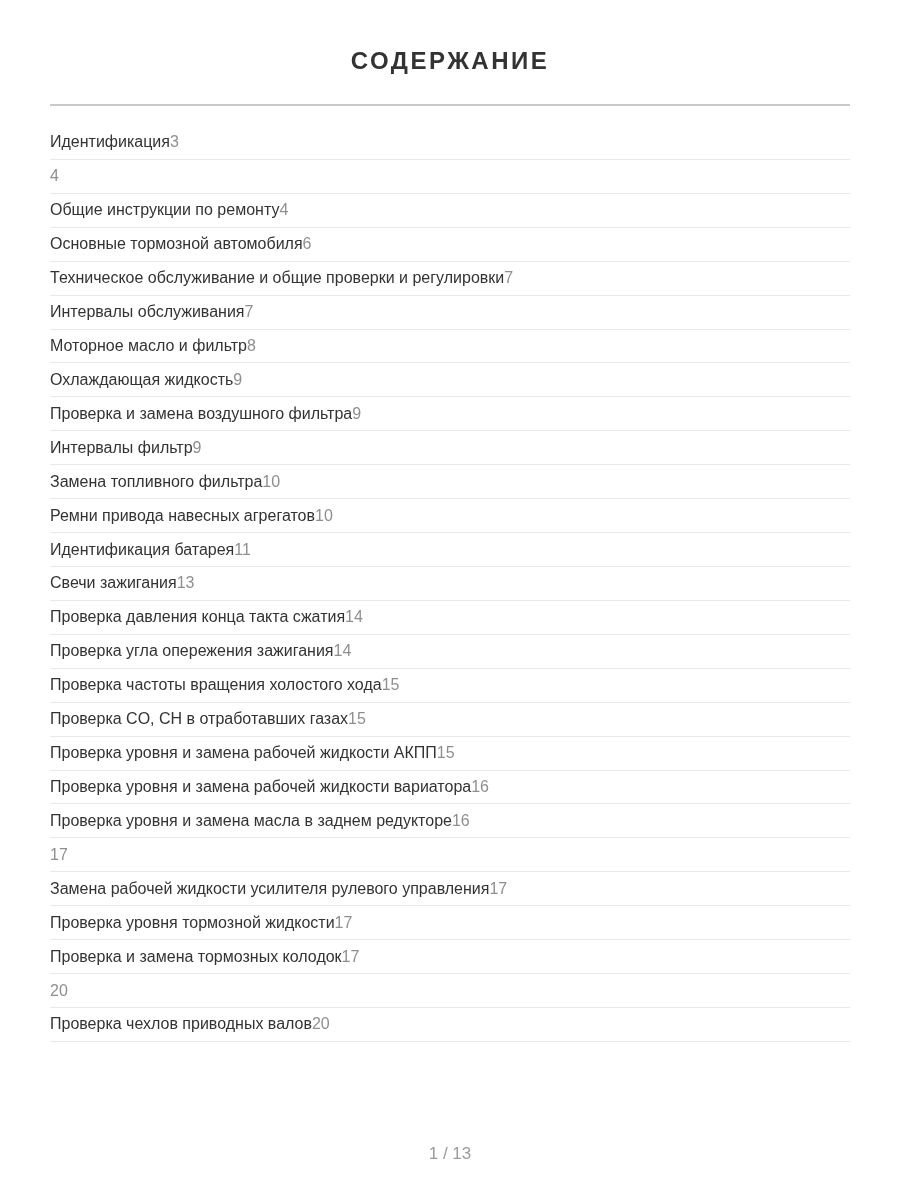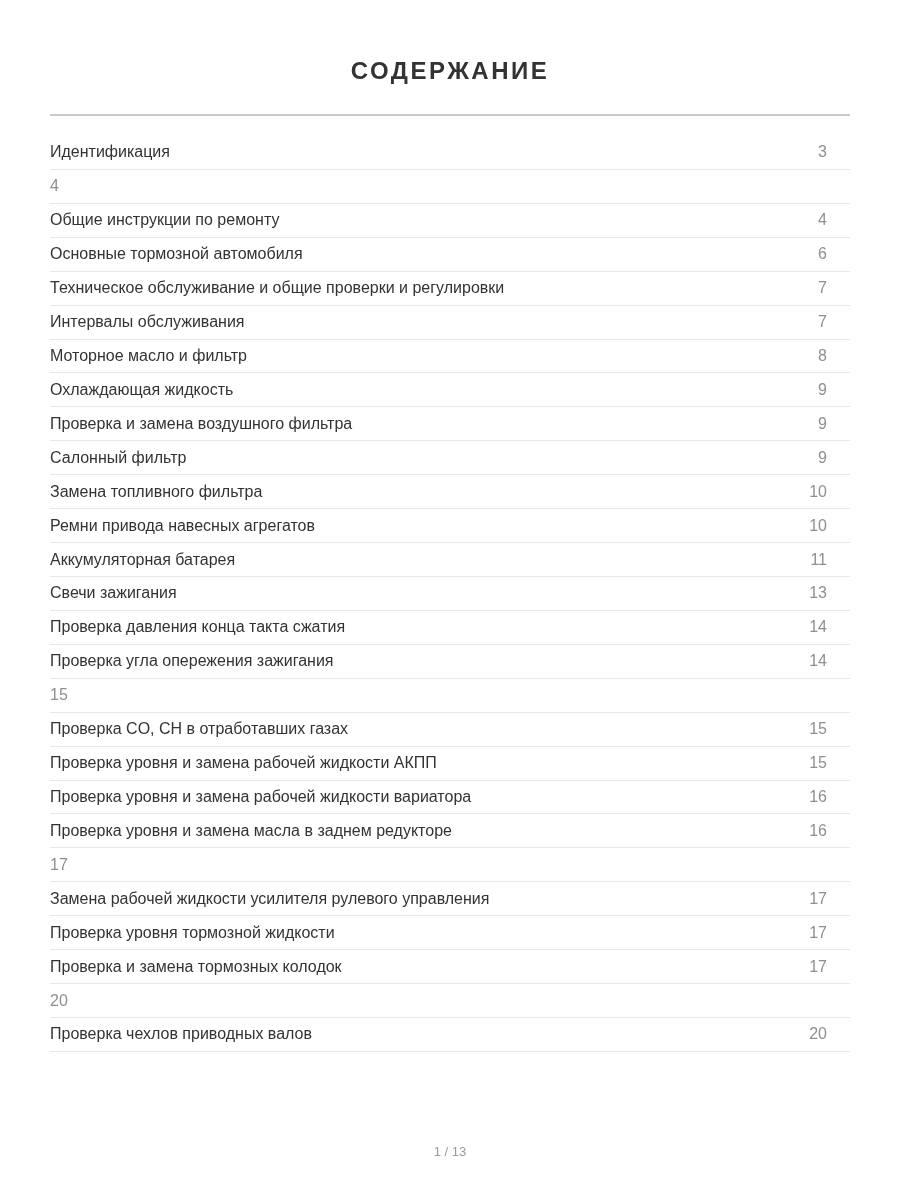--- a/index.html
+++ b/index.html
@@ -12,21 +12,21 @@
     position: relative;
     width: 900px;
     height: 1200px;
     background: #ffffff;
     overflow: hidden;
   }
   .content {
     margin: 0 50px;
   }
   .toc-title {
-    margin: 16px;
+    margin: 6px;
     padding-top: 41px;
     text-align: center;
     font-size: 24px;
     line-height: 28px;
     font-weight: bold;
     letter-spacing: 2.5px;
     color: #333333;
   }
   .title-rule {
     margin: 29px 0 0 0;
@@ -35,42 +35,40 @@
     background: #c9c9c9;
   }
   .toc-list {
     margin-top: 20px;
   }
   .toc-row {
     height: 33.93px;
     box-sizing: border-box;
     display: flex;
     align-items: center;
-    justify-content: space-between;
     border-bottom: 1px solid #e8e8e8;
     padding-right: 23px;
-    gap: 12px;
   }
   .toc-label {
     font-size: 16px;
     color: #333333;
     white-space: nowrap;
   }
   .toc-page {
     font-size: 16px;
     color: #8f8f8f;
     white-space: nowrap;
   }
   .page-footer {
     position: absolute;
     left: 0;
     right: 0;
     top: 1144px;
     text-align: center;
-    font-size: 13px;
+    font-size: 17px;
     color: #9b9b9b;
   }
 </style>
 </head>
 <body>
 
 <div class="page">
   <div class="content">
     <h1 class="toc-title">СОДЕРЖАНИЕ</h1>
     <hr class="title-rule">
@@ -114,55 +112,56 @@
     <span class="toc-label">Охлаждающая жидкость</span>
     <span class="toc-page">9</span>
   </div>
 
   <div class="toc-row">
     <span class="toc-label">Проверка и замена воздушного фильтра</span>
     <span class="toc-page">9</span>
   </div>
 
   <div class="toc-row">
-    <span class="toc-label">Салонный фильтр</span>
+    <span class="toc-label">Интервалы фильтр</span>
     <span class="toc-page">9</span>
   </div>
 
   <div class="toc-row">
     <span class="toc-label">Замена топливного фильтра</span>
     <span class="toc-page">10</span>
   </div>
 
   <div class="toc-row">
     <span class="toc-label">Ремни привода навесных агрегатов</span>
     <span class="toc-page">10</span>
   </div>
 
   <div class="toc-row">
-    <span class="toc-label">Аккумуляторная батарея</span>
+    <span class="toc-label">Идентификация батарея</span>
     <span class="toc-page">11</span>
   </div>
 
   <div class="toc-row">
     <span class="toc-label">Свечи зажигания</span>
     <span class="toc-page">13</span>
   </div>
 
   <div class="toc-row">
     <span class="toc-label">Проверка давления конца такта сжатия</span>
     <span class="toc-page">14</span>
   </div>
 
   <div class="toc-row">
     <span class="toc-label">Проверка угла опережения зажигания</span>
     <span class="toc-page">14</span>
   </div>
 
   <div class="toc-row">
+    <span class="toc-label">Проверка частоты вращения холостого хода</span>
     <span class="toc-page">15</span>
   </div>
 
   <div class="toc-row">
     <span class="toc-label">Проверка CO, CH в отработавших газах</span>
     <span class="toc-page">15</span>
   </div>
 
   <div class="toc-row">
     <span class="toc-label">Проверка уровня и замена рабочей жидкости АКПП</span>

